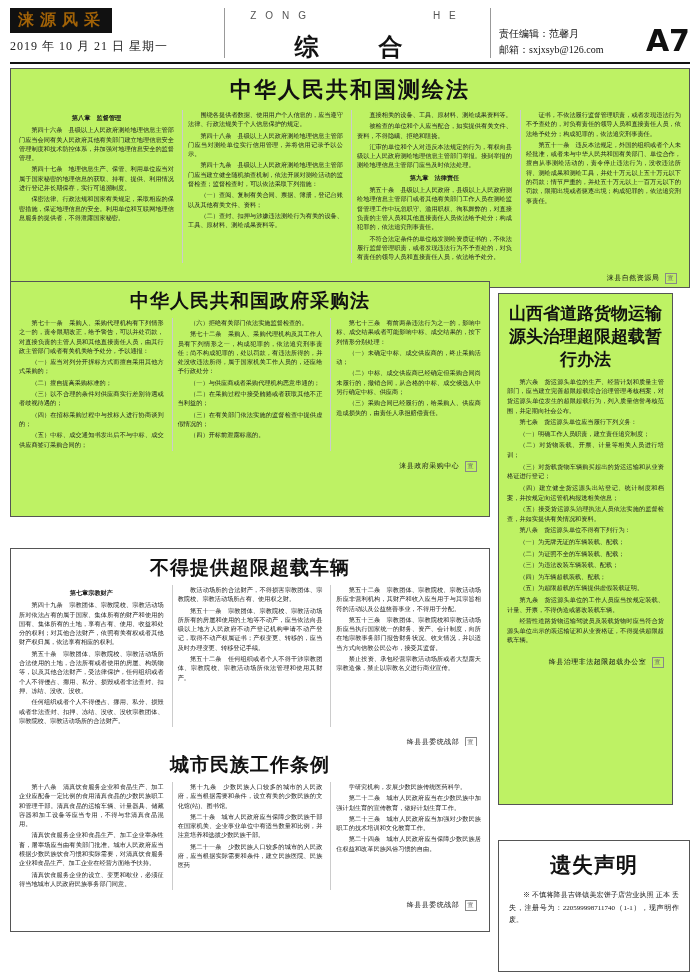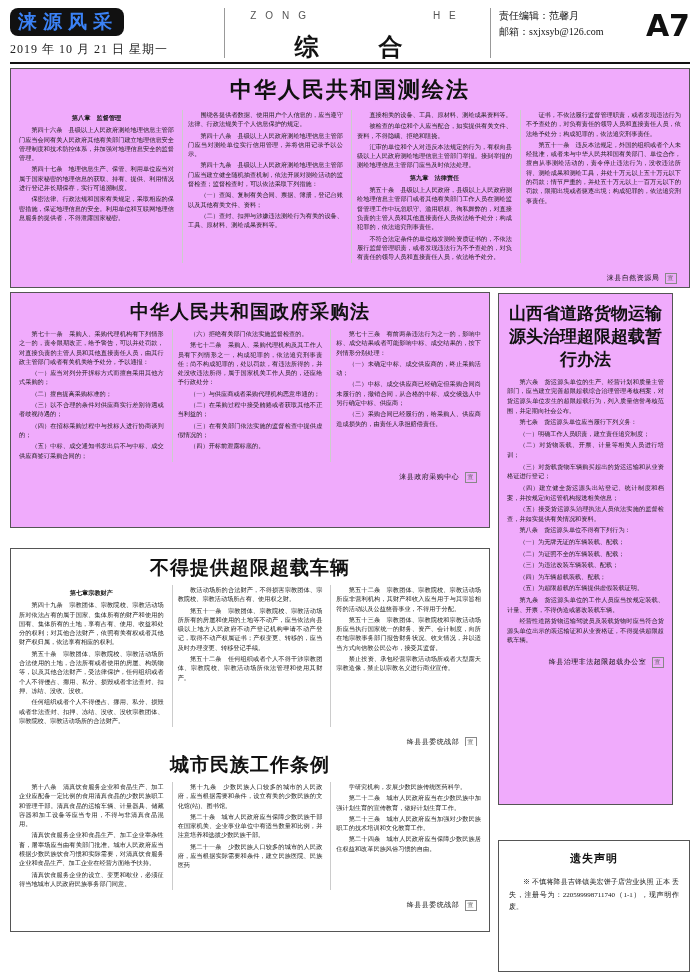--- a/index.html
+++ b/index.html
@@ -24,29 +24,28 @@
     height:56px;
     box-sizing:border-box;
   }
   .mast-left{
     width:215px;
     border-right:1px solid #999;
     padding-right:6px;
     box-sizing:border-box;
   }
   .mast-logo{
-    background:#111;color:#3b82f6;
+    background:#111;color:#a16207;
     font-family:"DejaVu Serif", serif;
     font-weight:bold;
-    font-size:19px;
+    font-size:16px;
     letter-spacing:6px;
     padding:3px 6px 4px 8px;
     display:inline-block;
     line-height:1.1;
-    border-radius:8px;
   }
   .mast-date{
     font-size:12px;
     margin-top:5px;
     letter-spacing:1px;
     color:#222;
   }
   .mast-center{
     flex:1;
     text-align:center;
@@ -64,52 +63,52 @@
     font-size:24px;
     letter-spacing:18px;
     margin-top:10px;
   }
   .mast-right{
     width:200px;
     border-left:1px solid #999;
     padding-left:8px;
     box-sizing:border-box;
     display:flex;
-    align-items:flex-start;
+    align-items:flex-end;
   }
   .mast-credits{
     font-size:10px;
     line-height:1.6;
     flex:1;
   }
   .mast-page{
     font-family:"DejaVu Sans", sans-serif;
     font-weight:bold;
     font-size:30px;
     letter-spacing:0px;
     padding-left:4px;
   }
   
   .box{
     border:1px solid #555;
     box-sizing:border-box;
     position:absolute;
     background:#fff;
   }
-  .box.shaded{background:#f0abfc;}
+  .box.shaded{background:#bef264;}
   .headline{
     text-align:center;
     font-family:"DejaVu Serif", serif;
     font-weight:bold;
     color:#111;
   }
   .h-main{font-size:22px;letter-spacing:2px;margin:6px 0 5px;}
   .h-sub{font-size:19px;letter-spacing:1px;margin:6px 0 4px;}
   .h-side{font-size:17px;letter-spacing:0px;line-height:1.35;margin:8px 6px 6px;}
-  .h-small{font-size:11px;letter-spacing:1px;margin:18px 0 4px;}
+  .h-small{font-size:21px;letter-spacing:1px;margin:18px 0 4px;}
   .cols{
     display:flex;
     gap:8px;
     padding:0 8px 6px;
     box-sizing:border-box;
   }
   .col{
     flex:1;
     font-size:6.2px;
     line-height:1.5;
@@ -206,21 +205,21 @@
           <p>证书，不依法履行监督管理职责，或者发现违法行为不予查处的，对负有责任的领导人员和直接责任人员，依法给予处分；构成犯罪的，依法追究刑事责任。</p>
           <p>第五十一条　违反本法规定，外国的组织或者个人未经批准，或者未与中华人民共和国有关部门、单位合作，擅自从事测绘活动的，责令停止违法行为，没收违法所得、测绘成果和测绘工具，并处十万元以上五十万元以下的罚款；情节严重的，并处五十万元以上一百万元以下的罚款，限期出境或者驱逐出境；构成犯罪的，依法追究刑事责任。</p>
         </div>
     </div>
     <div class="signoff" style="padding-right:12px;">
       <span>涞县自然资源局</span>
       <span class="seal">宣</span>
     </div>
   </div>
 
-  <div class="box shaded" style="left:10px;top:292px;width:480px;height:236px;">
+  <div class="box shaded" style="left:10px;top:281px;width:480px;height:236px;">
     <div class="headline h-sub">中华人民共和国政府采购法</div>
     <div class="cols">
       <div class="col" id="a2c0">
           <p>第七十一条　采购人、采购代理机构有下列情形之一的，责令限期改正，给予警告，可以并处罚款，对直接负责的主管人员和其他直接责任人员，由其行政主管部门或者有关机关给予处分，予以通报：</p>
           <p>（一）应当对列分开拆标方式而擅自采用其他方式采购的；</p>
           <p>（二）擅自提高采购标准的；</p>
           <p>（三）以不合理的条件对供应商实行差别待遇或者歧视待遇的；</p>
           <p>（四）在招标采购过程中与投标人进行协商谈判的；</p>
           <p>（五）中标、成交通知书发出后不与中标、成交供应商签订采购合同的；</p>
         </div>

